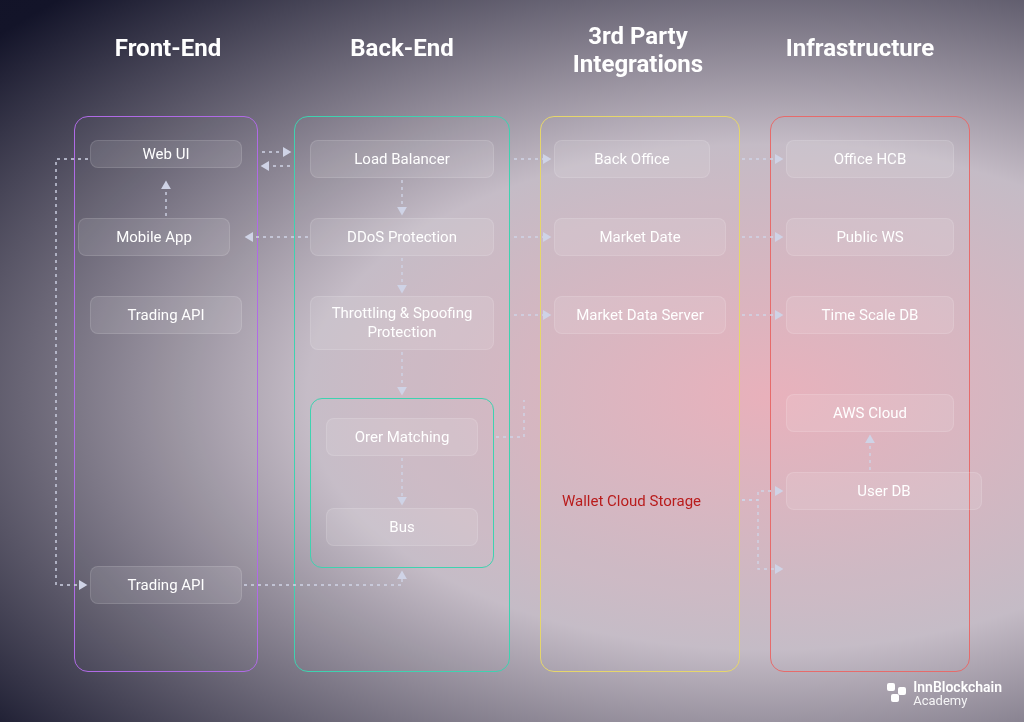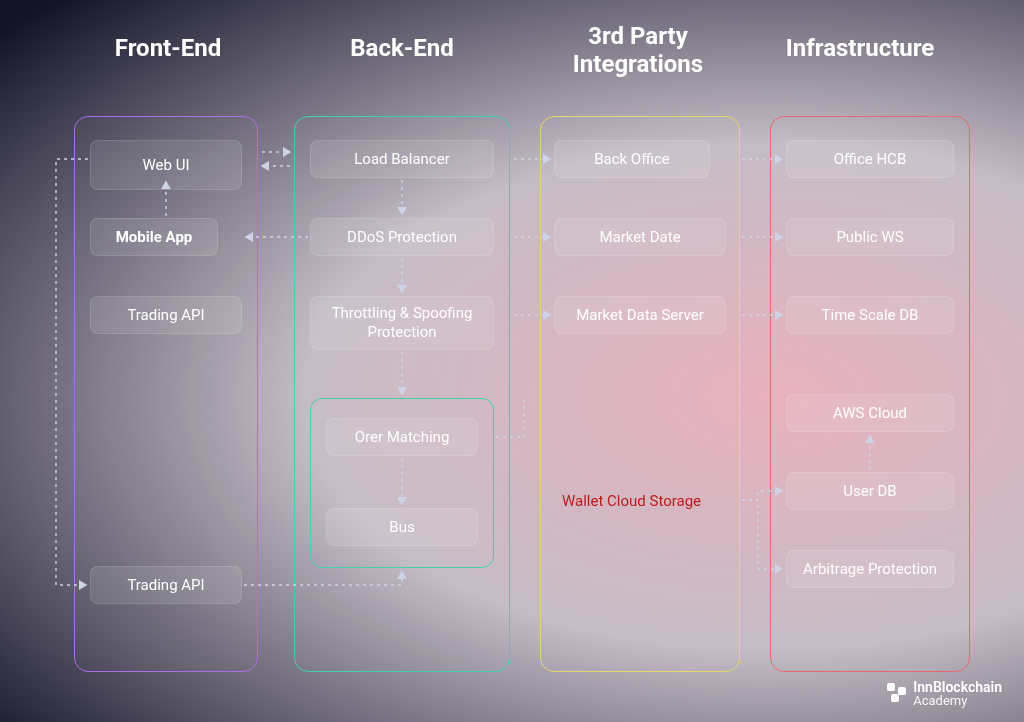--- a/index.html
+++ b/index.html
@@ -102,43 +102,42 @@
   <div class="col-heading" style="left:68px">Front-End</div>
   <div class="col-heading" style="left:302px">Back-End</div>
   <div class="col-heading two-line" style="left:538px">3rd Party Integrations</div>
   <div class="col-heading" style="left:760px">Infrastructure</div>
 
   <div class="group-box" style="left: 74px; top: 116px; width: 184px; height: 556px; border-color: rgb(176, 107, 230);"></div>
   <div class="group-box" style="left: 294px; top: 116px; width: 216px; height: 556px; border-color: rgb(63, 210, 176);"></div>
   <div class="group-box" style="left: 540px; top: 116px; width: 200px; height: 556px; border-color: rgb(230, 214, 107);"></div>
   <div class="group-box" style="left: 770px; top: 116px; width: 200px; height: 556px; border-color: rgb(230, 107, 107);"></div>
 
-  <div class="node" style="left:90px; top:140px; width:152px; height:50px;">Web UI</div>
-  <div class="node" style="left:90px; top:218px; width:128px; height:38px;font-weight:bold;">Mobile App</div>
+  <div class="node" style="left:90px; top:140px; width:152px; height:28px;">Web UI</div>
+  <div class="node" style="left:78px; top:218px; width:152px; height:38px;">Mobile App</div>
   <div class="node" style="left:90px; top:296px; width:152px; height:38px;">Trading API</div>
   <div class="node" style="left:90px; top:566px; width:152px; height:38px;">Trading API</div>
 
   <div class="node" style="left:310px; top:140px; width:184px; height:38px;">Load Balancer</div>
   <div class="node" style="left:310px; top:218px; width:184px; height:38px;">DDoS Protection</div>
   <div class="node" style="left:310px; top:296px; width:184px; height:54px;">Throttling &amp; Spoofing Protection</div>
   <div class="inner-box" style="left:310px; top:398px; width:184px; height:170px;"></div>
   <div class="node" style="left:326px; top:418px; width:152px; height:38px;">Orer Matching</div>
   <div class="node" style="left:326px; top:508px; width:152px; height:38px;">Bus</div>
 
   <div class="node" style="left:554px; top:140px; width:156px; height:38px;">Back Office</div>
   <div class="node" style="left:554px; top:218px; width:172px; height:38px;">Market Date</div>
   <div class="node" style="left:554px; top:296px; width:172px; height:38px;">Market Data Server</div>
   <div class="label-plain" style="left:562px; top:492px; width:160px;">Wallet Cloud Storage</div>
 
   <div class="node" style="left:786px; top:140px; width:168px; height:38px;">Office HCB</div>
   <div class="node" style="left:786px; top:218px; width:168px; height:38px;">Public WS</div>
   <div class="node" style="left:786px; top:296px; width:168px; height:38px;">Time Scale DB</div>
   <div class="node" style="left:786px; top:394px; width:168px; height:38px;">AWS Cloud</div>
-  <div class="node" style="left:786px; top:472px; width:168px; height:38px;">User DB</div>
-  <div class="node" style="left:786px; top:550px; width:168px; height:38px;">Arbitrage Protection</div>
+  <div class="node" style="left:786px; top:472px; width:196px; height:38px;">User DB</div>
 
   <svg class="wires">
     <defs>
       <marker id="ah" markerWidth="7" markerHeight="7" refX="5" refY="3.5" orient="auto">
         <path d="M0,0 L6,3.5 L0,7 Z" fill="#cfd3e6"></path>
       </marker>
     </defs>
     <g stroke="#cfd3e6" stroke-width="1.4" stroke-dasharray="3 4" fill="none">
 
       <line x1="262" y1="152" x2="290" y2="152" marker-end="url(#ah)"></line>

